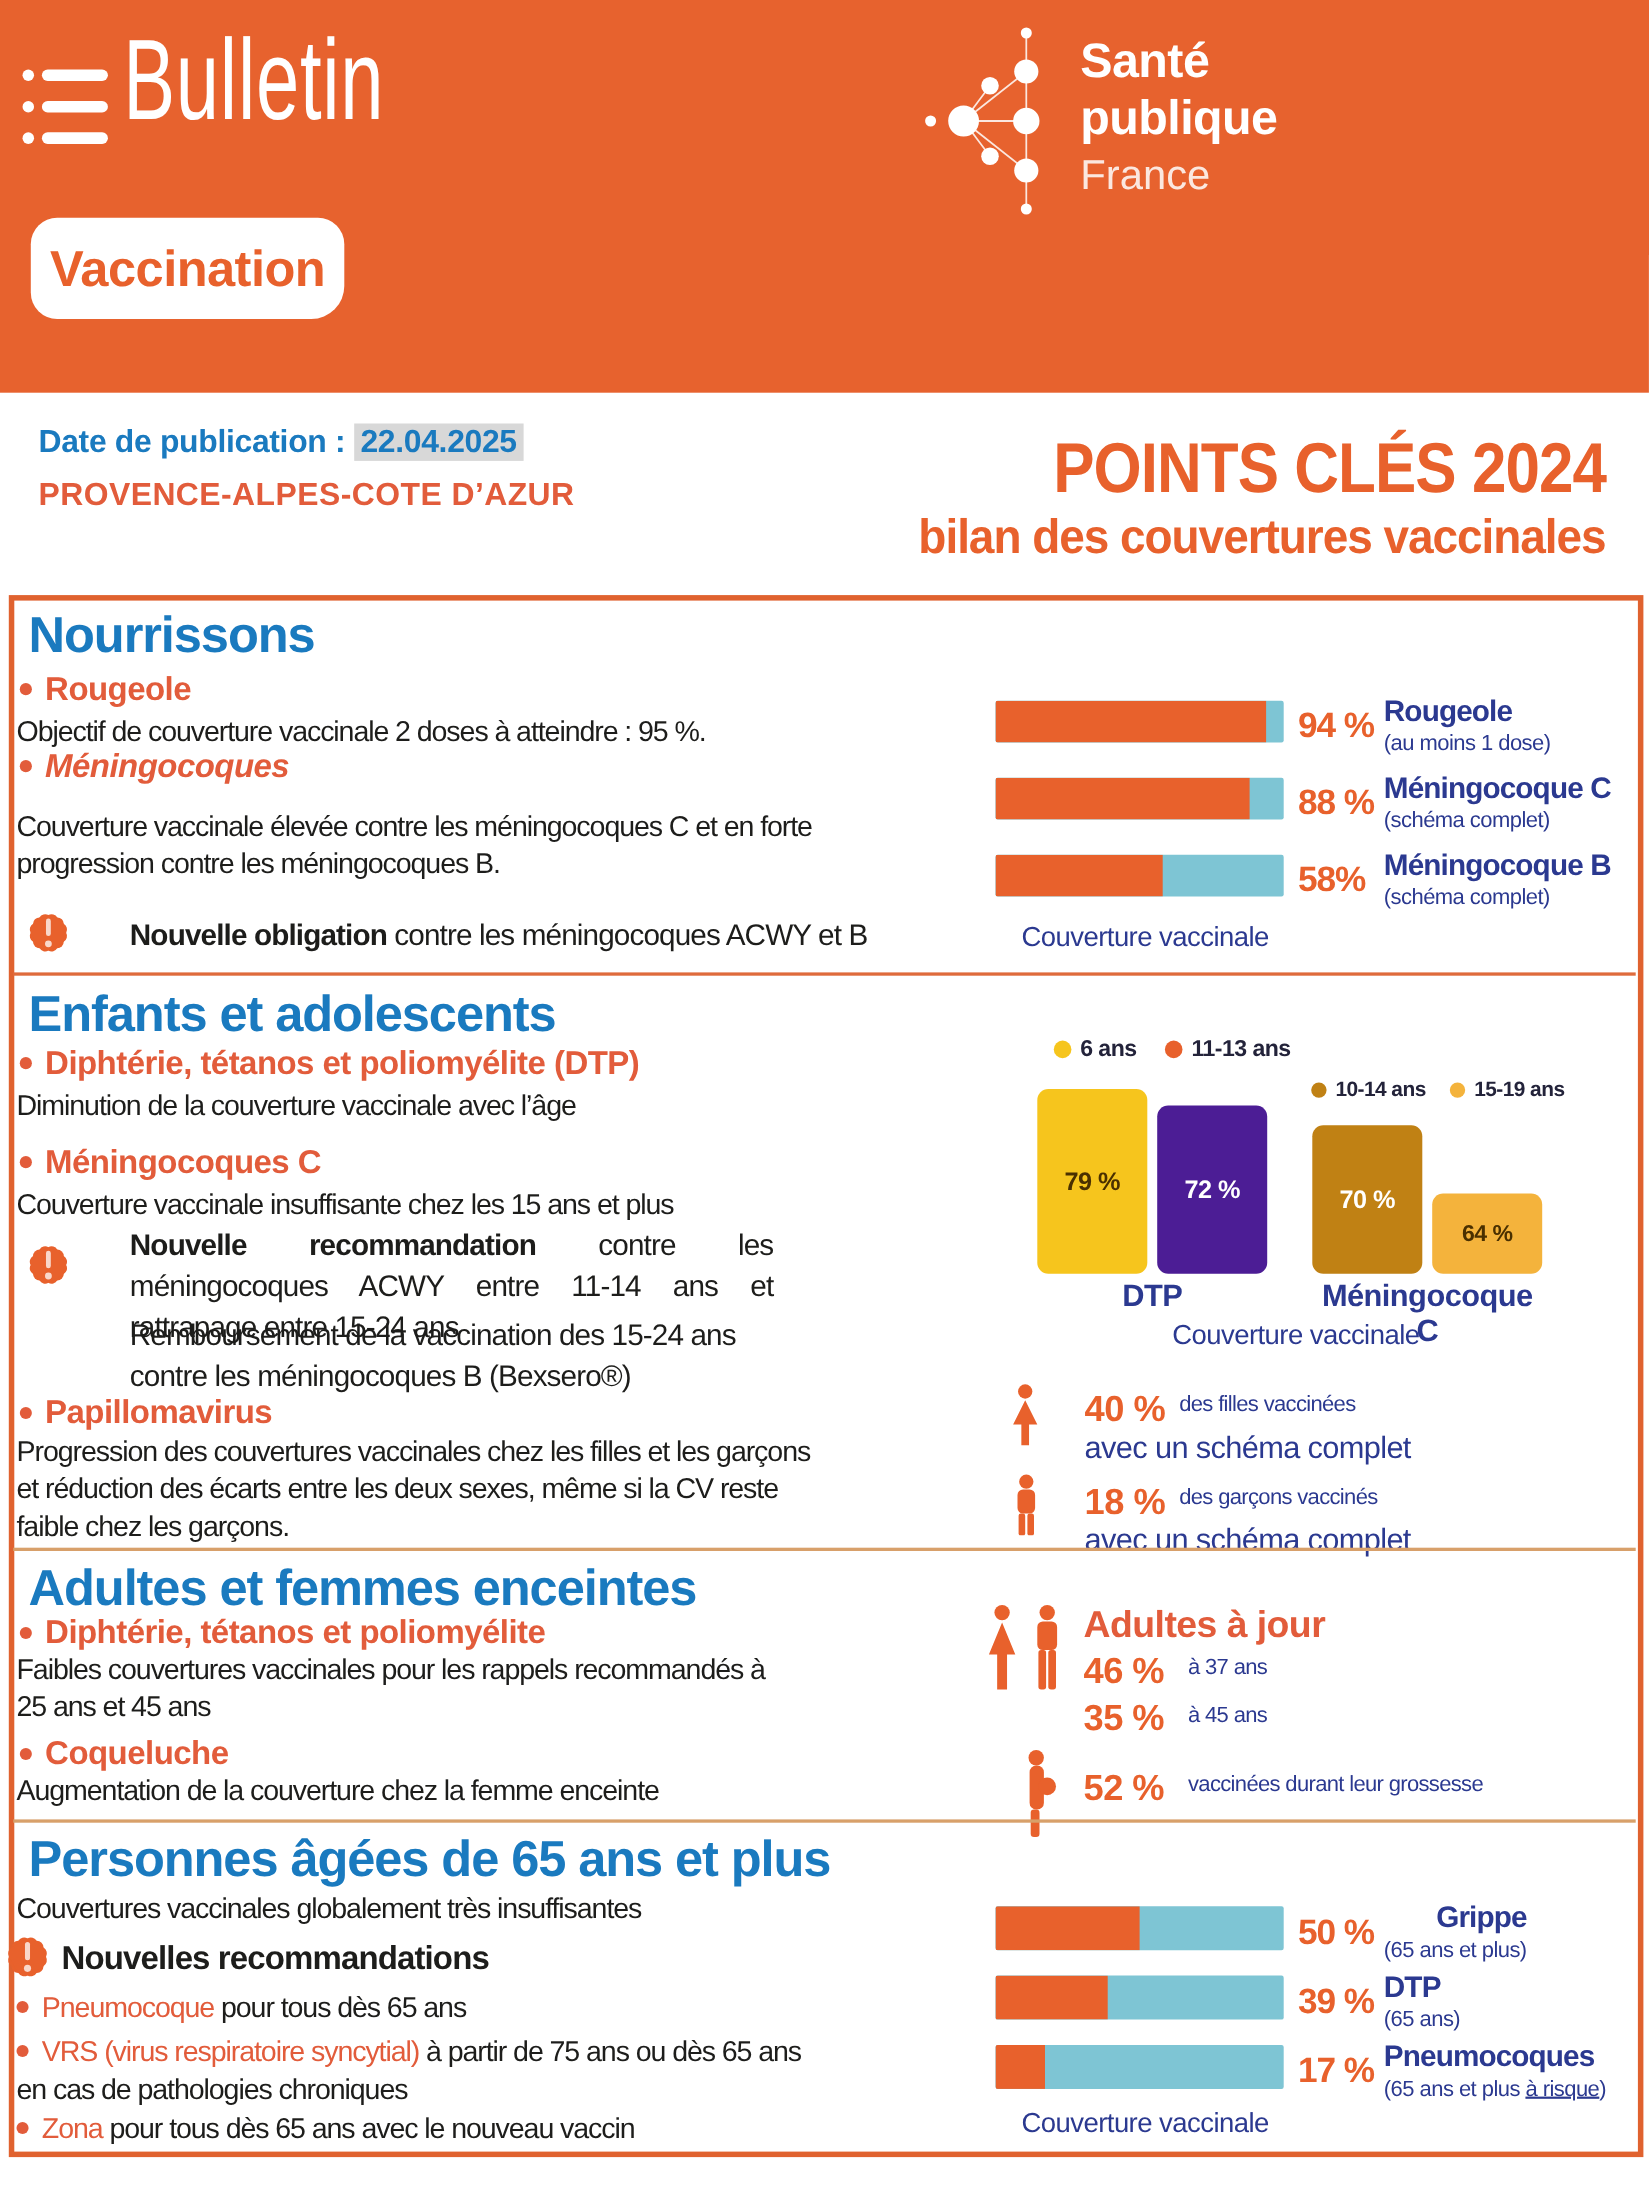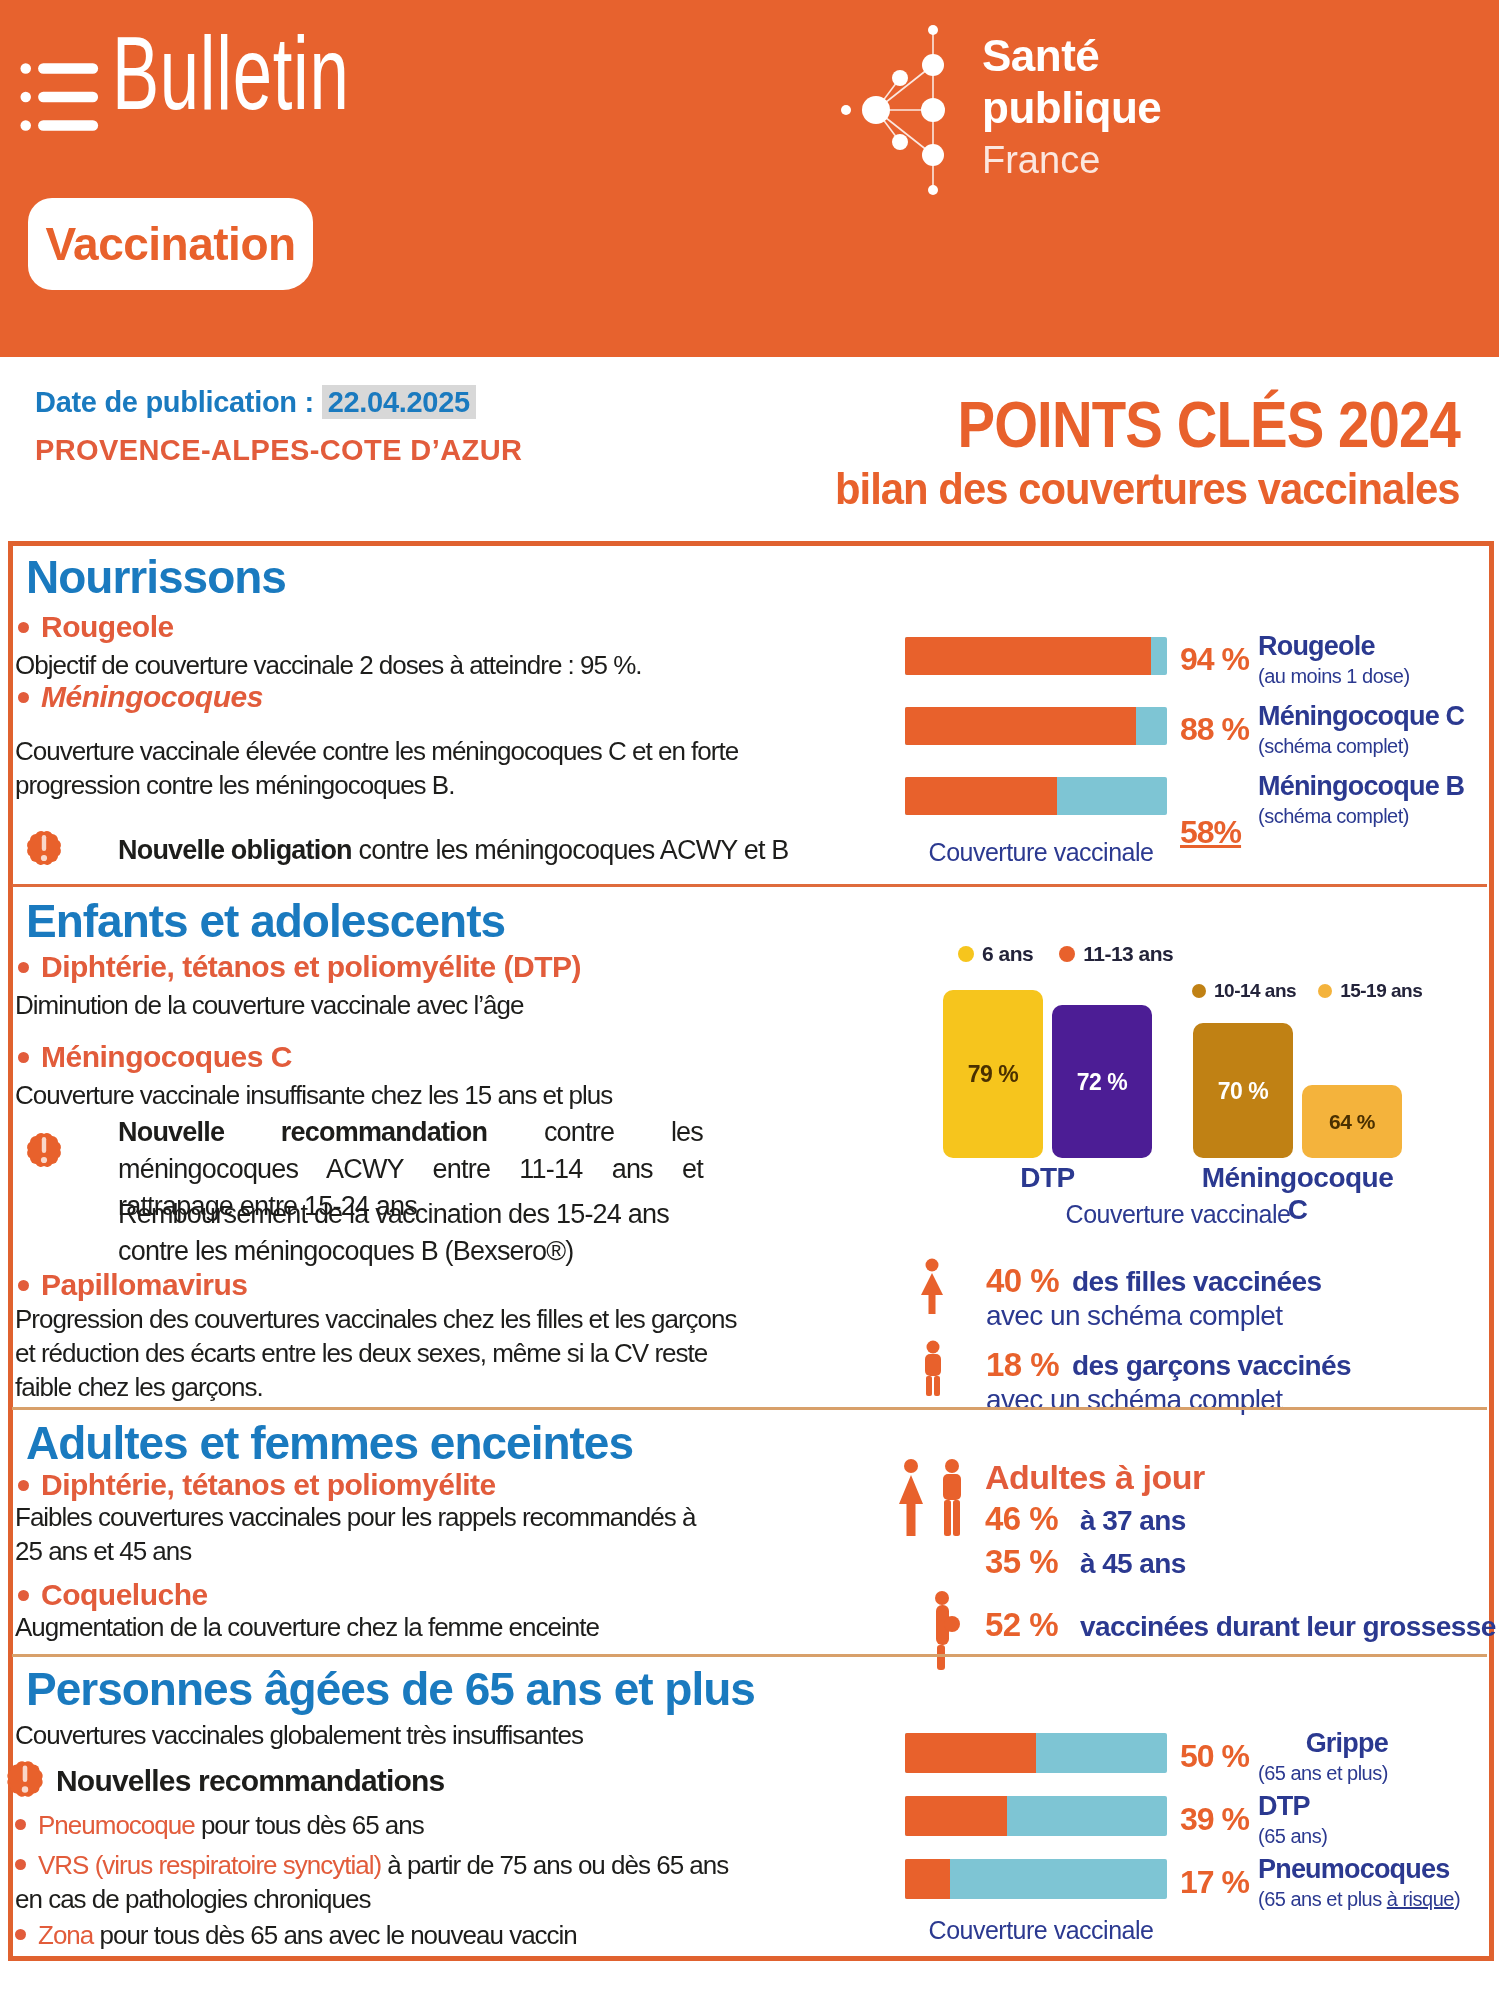--- a/index.html
+++ b/index.html
@@ -52,21 +52,21 @@
   .legend{position:absolute;display:flex;gap:26px;align-items:center;}
   .lg-item{display:flex;align-items:center;gap:8px;font-size:21px;font-weight:700;color:#23233a;letter-spacing:-.5px;white-space:nowrap;}
   .lg-dot{width:16px;height:16px;border-radius:50%;}
   .col{position:absolute;bottom:0;width:100px;border-radius:10px;}
   .col-val{position:absolute;left:0;right:0;top:50%;transform:translateY(-50%);text-align:center;
            font-size:23px;font-weight:700;letter-spacing:-.5px;}
   .grp-label{position:absolute;top:1162px;width:209px;text-align:center;font-size:28px;font-weight:700;color:#2B3990;letter-spacing:-.5px;}
 
   
   .stat-val{position:absolute;font-size:33px;font-weight:700;color:#E8612C;letter-spacing:-.5px;white-space:nowrap;}
-  .stat-lab{position:absolute;font-size:28px;font-weight:700;color:#2B3990;letter-spacing:-.6px;white-space:nowrap;}
+  .stat-lab{position:absolute;font-size:20px;font-weight:400;color:#2B3990;letter-spacing:-.6px;white-space:nowrap;}
   .stat-sub{position:absolute;font-size:28px;font-weight:400;color:#2B3990;letter-spacing:-.6px;white-space:nowrap;}
   .adult-title{position:absolute;font-size:34px;font-weight:700;color:#E25C3B;letter-spacing:-.5px;white-space:nowrap;}
 
   .bullet-line{position:absolute;font-size:26px;letter-spacing:-1px;line-height:34px;}
   .lead{color:#E25C3B;}
   .risk-link{text-decoration:underline;cursor:pointer;}
   svg{display:block;}
 </style>
 </head>
 <body>
@@ -167,21 +167,21 @@
     </div>
   <div class="hval" style="top:711px;">88 %</div>
   <div class="hname" style="top:701px;">
     <div class="nm">Méningocoque C</div>
     <div class="sb">(schéma complet)</div>
   </div>
 
   <div class="htrack" style="top:777px;">
       <div class="hfill" style="width: 58%;"></div>
     </div>
-  <div class="hval" style="top:814px;text-decoration:underline;">58%</div>
+  <div class="hval" style="top:781px;">58%</div>
   <div class="hname" style="top:771px;">
     <div class="nm">Méningocoque B</div>
     <div class="sb">(schéma complet)</div>
   </div>
 
   <div class="caption" style="left:891px;top:838px;">Couverture vaccinale</div>
 
   <div class="divider" style="top:884px;background:#DF6B3C;"></div>
 
   <div class="sec-title" style="left:26px;top:894px;">Enfants et adolescents</div>

